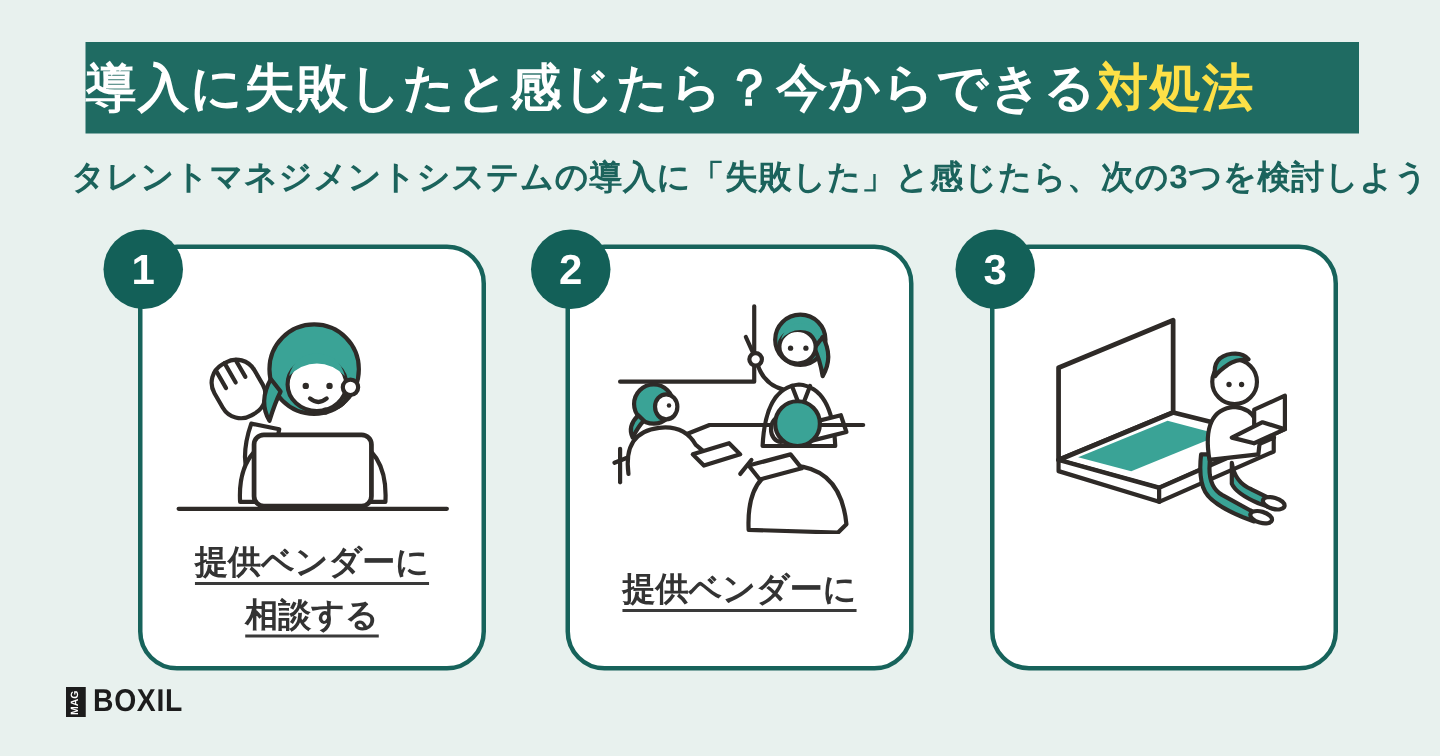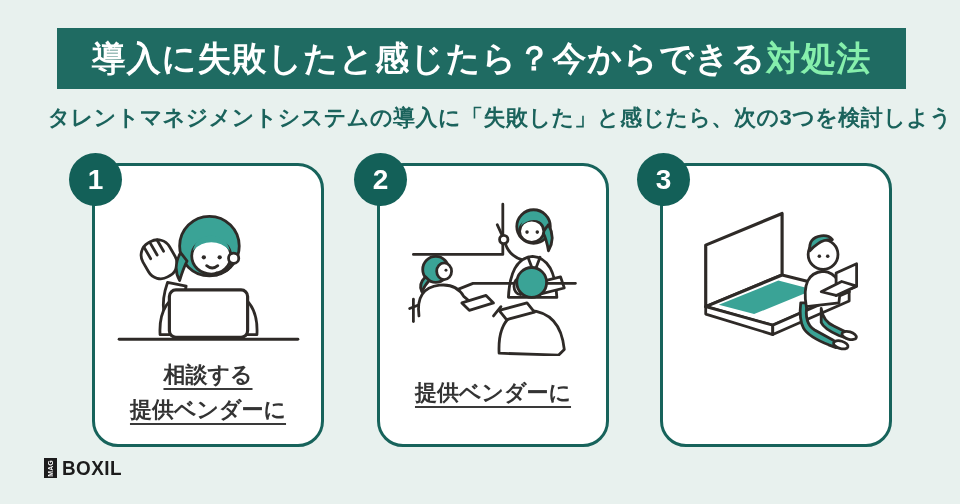--- a/index.html
+++ b/index.html
@@ -8,25 +8,25 @@
     background:#e8f1ee;
     font-family:"Liberation Sans","DejaVu Sans",sans-serif;
     position:relative;overflow:hidden;
   }
   .canvas{position:absolute;inset:0;}
 
   
   .header{
     position:absolute;left:57px;top:28px;width:849px;height:61px;
     background:#1f6b62;
-    display:flex;align-items:center;justify-content:center;
+    display:flex;align-items:center;justify-content:flex-start;
     font-size:34px;font-weight:bold;color:#ffffff;letter-spacing:1px;
     white-space:nowrap;
   }
-  .header .hl{color:#86efac;}
+  .header .hl{color:#fde047;}
 
   
   .subtitle{
     position:absolute;left:0;top:103px;width:960px;
     text-align:center;
     font-size:22px;font-weight:bold;color:#1b635c;letter-spacing:.5px;
     white-space:nowrap;
     margin-left:20px;
   }
 
@@ -131,22 +131,22 @@
         <circle cx="137" cy="70" r="5.5" fill="#ffffff"></circle>
         <path d="M135,76 q-3,9 -14,10"></path>
         <circle cx="119" cy="87" r="2.6" fill="#2e2a27" stroke="none"></circle>
 
         <rect x="68" y="104" width="84" height="51" rx="7" fill="#ffffff" stroke-width="3.4"></rect>
 
         <line x1="14" y1="157" x2="206" y2="157"></line>
       </svg>
     </div>
     <div class="label">
+      <span>提供ベンダーに</span>
       <span>相談する</span>
-      <span>提供ベンダーに</span>
     </div>
   </div>
 
   <div class="card c2">
     <div class="badge">
       <span>2</span>
     </div>
     <div class="illus">
       <svg width="205" height="163" viewBox="0 0 220 175" fill="none" stroke="#2e2a27" stroke-width="3" stroke-linecap="round" stroke-linejoin="round">
 

